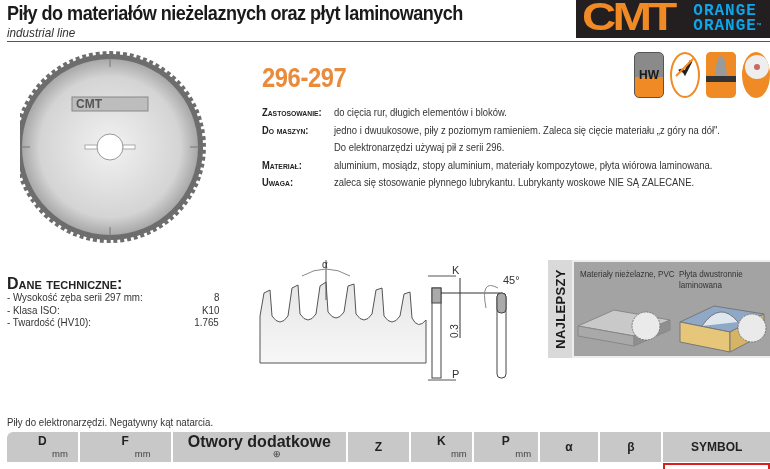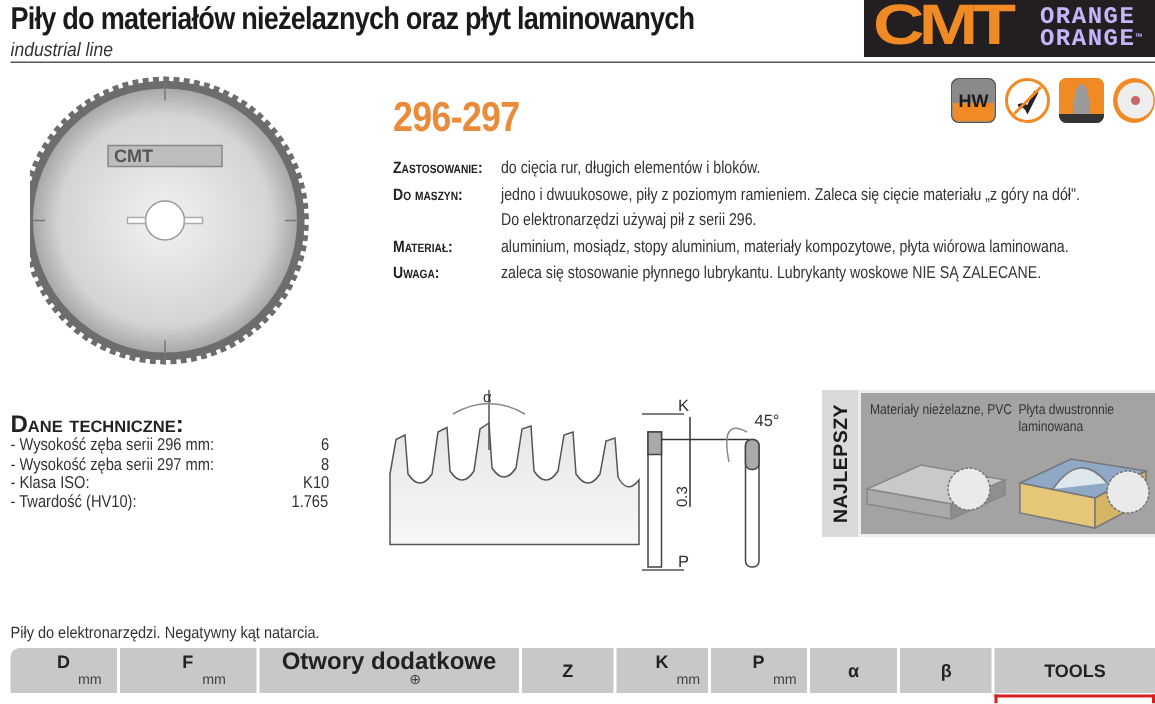--- a/index.html
+++ b/index.html
@@ -5,24 +5,24 @@
   * { box-sizing: border-box; margin: 0; padding: 0; }
   html, body { width: 770px; height: 469px; overflow: hidden; background: #ffffff; }
   body { position: relative; font-family: "Liberation Sans", sans-serif; color: #333; }
 
   .title { position: absolute; left: 7px; top: 1px; font-family: "Liberation Sans", sans-serif; font-weight: bold; font-size: 21px; letter-spacing: -0.6px; color: #1a1a1a; transform: scaleX(0.86); transform-origin: left top; white-space: nowrap; }
   .subtitle { position: absolute; left: 7px; top: 25px; font-style: italic; font-size: 13px; color: #333; transform: scaleX(0.9); transform-origin: left top; }
   .rule { position: absolute; left: 7px; top: 41px; width: 763px; height: 1px; background: #555; }
 
   .logo { position: absolute; left: 576px; top: 0; width: 194px; height: 38px; background: #231f20; display: flex; align-items: center; padding-left: 6px; }
   .logo .cmt { font-family: "Liberation Sans", sans-serif; font-weight: bold; font-size: 38px; color: #f08a24; letter-spacing: -3px; line-height: 38px; transform: scaleX(1.25); transform-origin: left center; margin-right: 38px; margin-top: -4px; }
-  .logo .ot { font-family: "Liberation Mono", monospace; font-weight: bold; color: #c4b5fd; font-size: 16px; line-height: 15px; letter-spacing: 1px; }
+  .logo .ot { font-family: "Liberation Mono", monospace; font-weight: bold; color: #0ea5e9; font-size: 16px; line-height: 15px; letter-spacing: 1px; }
 
   .icons { position: absolute; left: 634px; top: 52px; display: flex; gap: 6px; }
-  .icon-box { width: 30px; height: 30px; border-radius: 5px; position: relative; overflow: hidden; }
+  .icon-box { width: 30px; height: 46px; border-radius: 5px; position: relative; overflow: hidden; }
   .hw { background: linear-gradient(#8a8a8a 0 55%, #f08a24 55% 100%); border: 1px solid #555; color: #1a1a1a; font-weight: bold; font-size: 12px; display: flex; align-items: center; justify-content: center; }
   .nohand { background: #fff; border: 2px solid #f08a24; border-radius: 50%; }
   .profile { background: #f08a24; }
   .blade-ico { background: #f08a24; border-radius: 50%; width: 28px; }
 
   .blade { position: absolute; left: 20px; top: 47px; width: 210px; height: 200px; }
 
   .code { position: absolute; left: 262px; top: 62px; font-weight: bold; font-size: 28px; color: #e98b3a; transform: scaleX(0.85); transform-origin: left top; letter-spacing: -0.5px; }
 
   .specs { position: absolute; left: 262px; top: 104px; font-size: 11.5px; line-height: 17.5px; color: #333; }
@@ -137,24 +137,20 @@
     <span class="spec-val">aluminium, mosiądz, stopy aluminium, materiały kompozytowe, płyta wiórowa laminowana.</span>
   </div>
   <div class="spec-row">
     <span class="spec-label">Uwaga:</span>
     <span class="spec-val">zaleca się stosowanie płynnego lubrykantu. Lubrykanty woskowe NIE SĄ ZALECANE.</span>
   </div>
 </div>
 
 <div class="tech">
   <div class="tech-head">Dane techniczne:</div>
-  <div class="tech-row">
-      <span>- Wysokość zęba serii 296 mm:</span>
-      <span>6</span>
-    </div>
   <div class="tech-row">
       <span>- Wysokość zęba serii 297 mm:</span>
       <span>8</span>
     </div>
   <div class="tech-row">
       <span>- Klasa ISO:</span>
       <span>K10</span>
     </div>
   <div class="tech-row">
       <span>- Twardość (HV10):</span>
@@ -238,16 +234,16 @@
       <span class="h">P</span>
       <span class="u">mm</span>
     </div>
   <div class="th" style="width:59px">
       <span class="h">α</span>
     </div>
   <div class="th" style="width:61px">
       <span class="h">β</span>
     </div>
   <div class="th" style="width:107px">
-      <span class="h">TOOLS</span>
+      <span class="h">SYMBOL</span>
     </div>
 </div>
 <div class="symbol-box"></div>
 
 </body></html>

